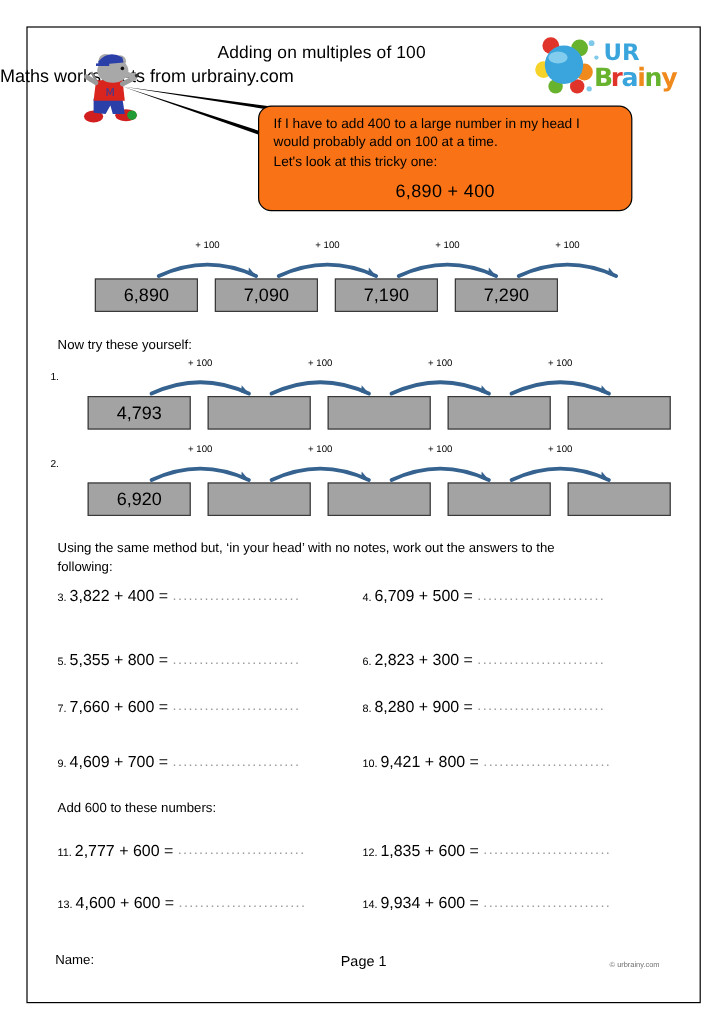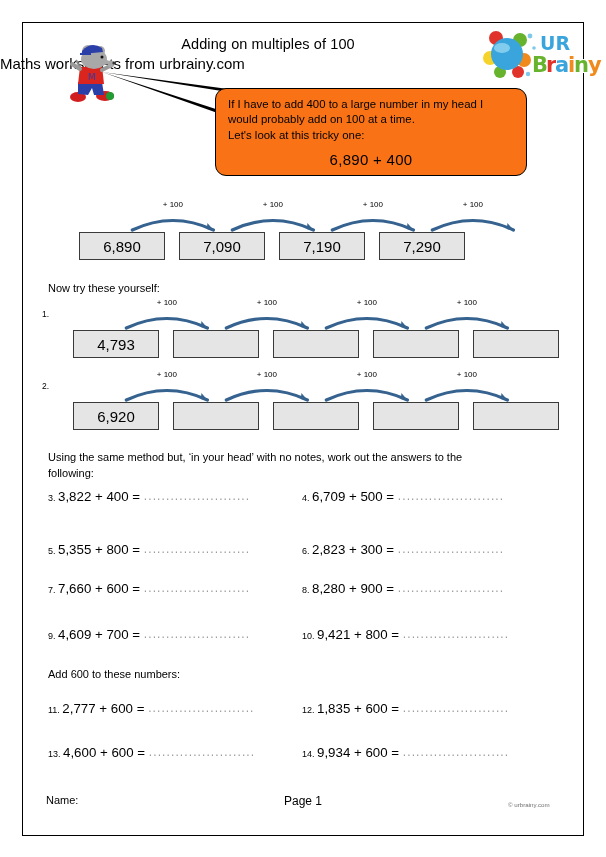--- a/index.html
+++ b/index.html
@@ -27,21 +27,21 @@
   .header-sub {
     position: absolute; left: 0; top: 55px;
     width: 606px; text-align: left;
     font-size: 15px;
   }
 
   
   .mascot { position: absolute; left: 58px; top: 42px; width: 72px; height: 62px; }
 
   
-  .logo { position: absolute; left: 482px; top: 28px; width: 122px; height: 54px; }
+  .logo { position: absolute; left: 445px; top: 28px; width: 122px; height: 54px; }
 
   
   .bubble {
     position: absolute; left: 215px; top: 88px;
     width: 312px; height: 88px;
     border: 1.6px solid #000; border-radius: 11px;
     background: #f97316;
     padding: 8px 12px 0 12px;
   }
   .bubble-line { font-size: 11.4px; line-height: 15.4px; }
@@ -50,21 +50,21 @@
     margin-top: 8px; letter-spacing: .3px;
   }
   .bubble-tail { position: absolute; left: 100px; top: 58px; width: 130px; height: 62px; }
 
   
   .chain { position: absolute; height: 62px; }
   .chain .boxes { position: absolute; bottom: 0; left: 0; display: flex; gap: 0; }
   .numbox {
     width: 86px; height: 28px;
     border: 1.4px solid #3a3a3a;
-    background: #e5e5e5;
+    background: #a3a3a3;
     display: flex; align-items: center; justify-content: center;
     font-size: 15px;
     margin-right: 14px;
   }
   .numbox:last-child { margin-right: 4px; text-align: right; }
   .arcs { position: absolute; top: 0; left: 0; }
   .qnum-chain {
     position: absolute; font-size: 8.5px; color: #000;
   }
 

